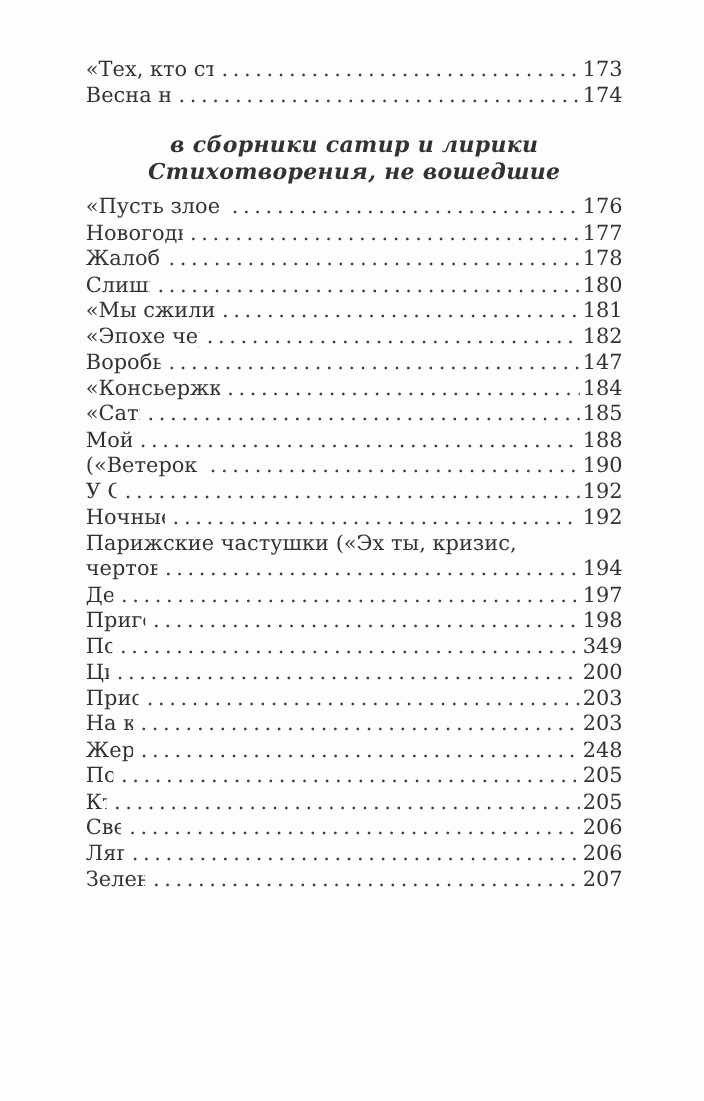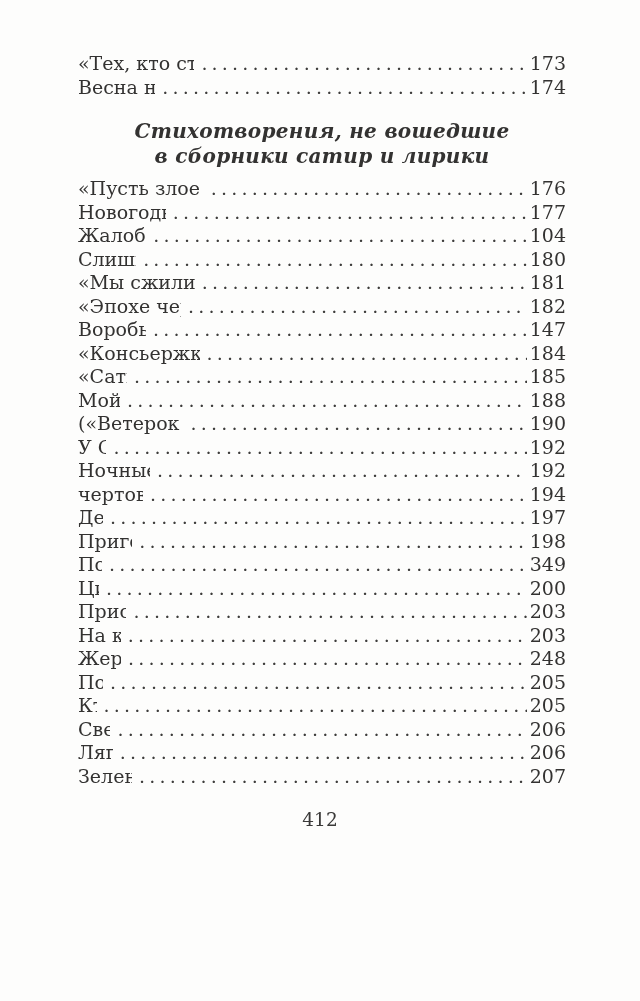--- a/index.html
+++ b/index.html
@@ -90,42 +90,42 @@
         </div>
       </div>
       <div class="entry">
         <div class="entry-line">
           <span class="entry-title">Весна на Крестовском</span>
           <span class="dots"></span>
           <span class="page-num">174</span>
         </div>
       </div>
       <div class="section-heading first">
+        <div class="heading-line">в сборники сатир и лирики</div>
         <div class="heading-line">Стихотворения, не вошедшие</div>
-        <div class="heading-line">в сборники сатир и лирики</div>
       </div>
       <div class="entry">
         <div class="entry-line">
           <span class="entry-title">«Пусть злое насилье царит над землей...»</span>
           <span class="dots"></span>
           <span class="page-num">176</span>
         </div>
       </div>
       <div class="entry">
         <div class="entry-line">
           <span class="entry-title">Новогодние предсказанья</span>
           <span class="dots"></span>
           <span class="page-num">177</span>
         </div>
       </div>
       <div class="entry">
         <div class="entry-line">
           <span class="entry-title">Жалобы обывателя</span>
           <span class="dots"></span>
-          <span class="page-num">104</span>
+          <span class="page-num">178</span>
         </div>
       </div>
       <div class="entry">
         <div class="entry-line">
           <span class="entry-title">Слишком много</span>
           <span class="dots"></span>
           <span class="page-num">180</span>
         </div>
       </div>
       <div class="entry">
@@ -186,20 +186,23 @@
       </div>
       <div class="entry">
         <div class="entry-line">
           <span class="entry-title">Ночные ламентации</span>
           <span class="dots"></span>
           <span class="page-num">192</span>
         </div>
       </div>
       <div class="entry">
         <div class="entry-line">
+          <span class="entry-title">Парижские частушки («Эх ты, кризис,</span>
+        </div>
+        <div class="entry-line">
           <span class="entry-title">чертов кризис!..»)</span>
           <span class="dots"></span>
           <span class="page-num">194</span>
         </div>
       </div>
       <div class="entry">
         <div class="entry-line">
           <span class="entry-title">Детям</span>
           <span class="dots"></span>
           <span class="page-num">197</span>
@@ -276,14 +279,13 @@
         </div>
       </div>
       <div class="entry">
         <div class="entry-line">
           <span class="entry-title">Зеленые стихи</span>
           <span class="dots"></span>
           <span class="page-num">207</span>
         </div>
       </div>
     </div>
-  <div class="footer">412</div>
 </div>
 
 </body></html>

